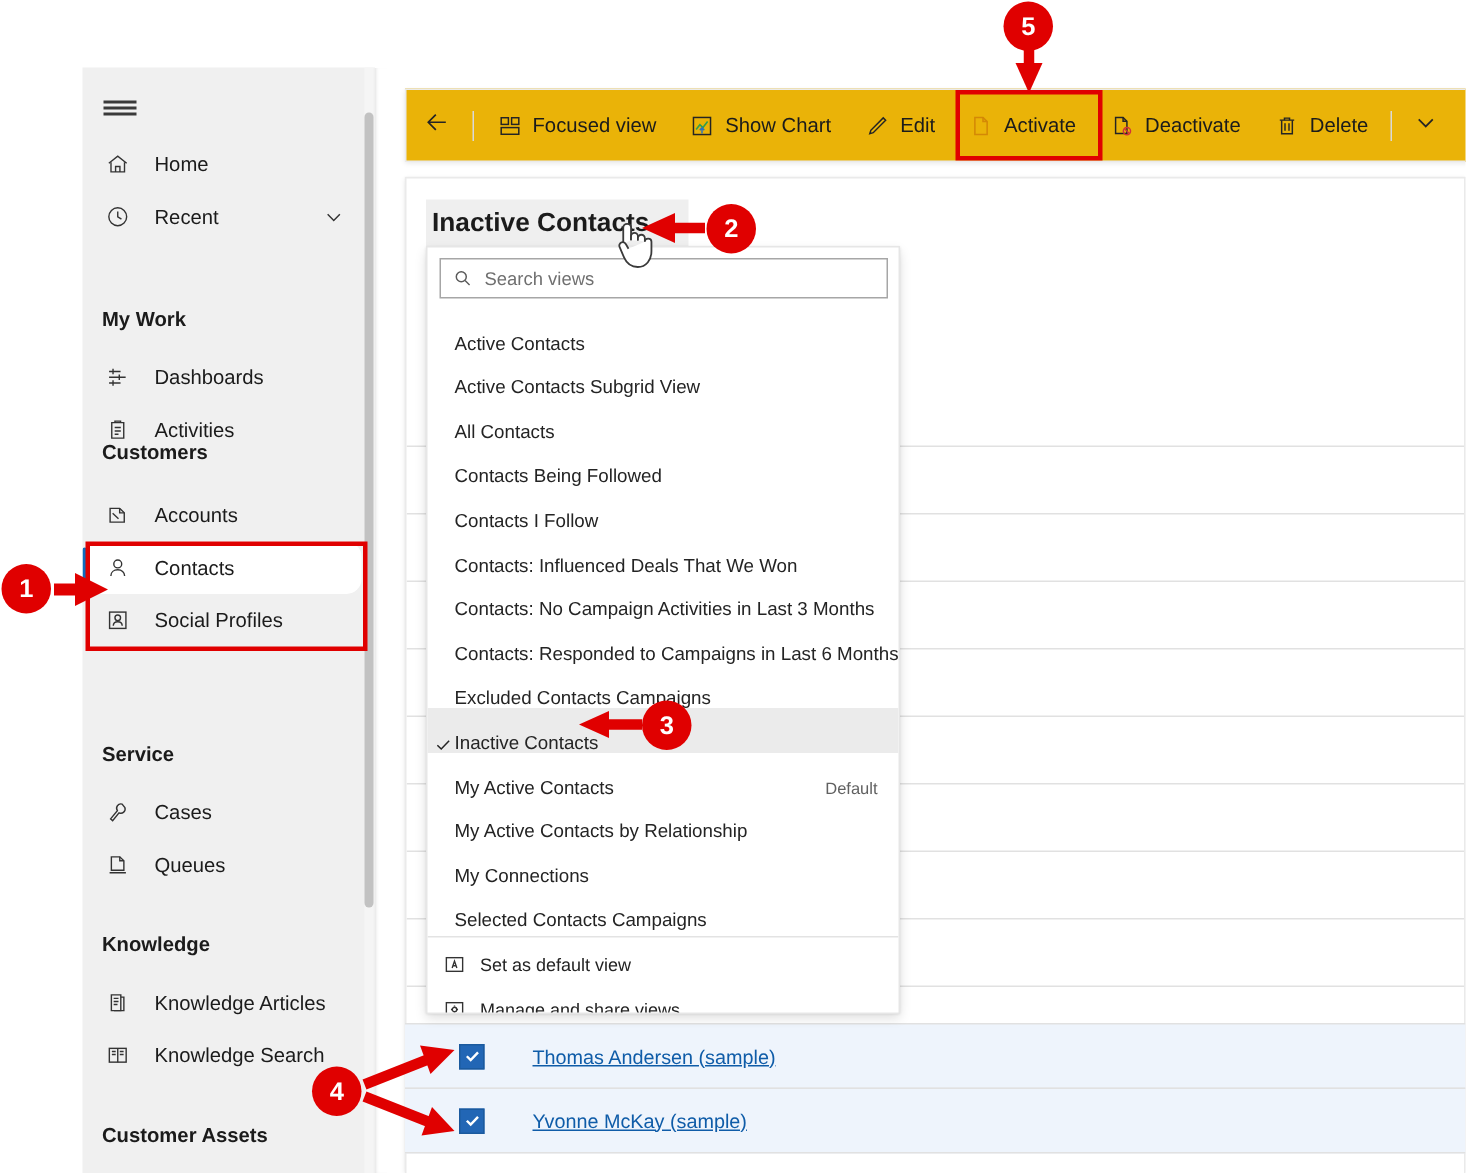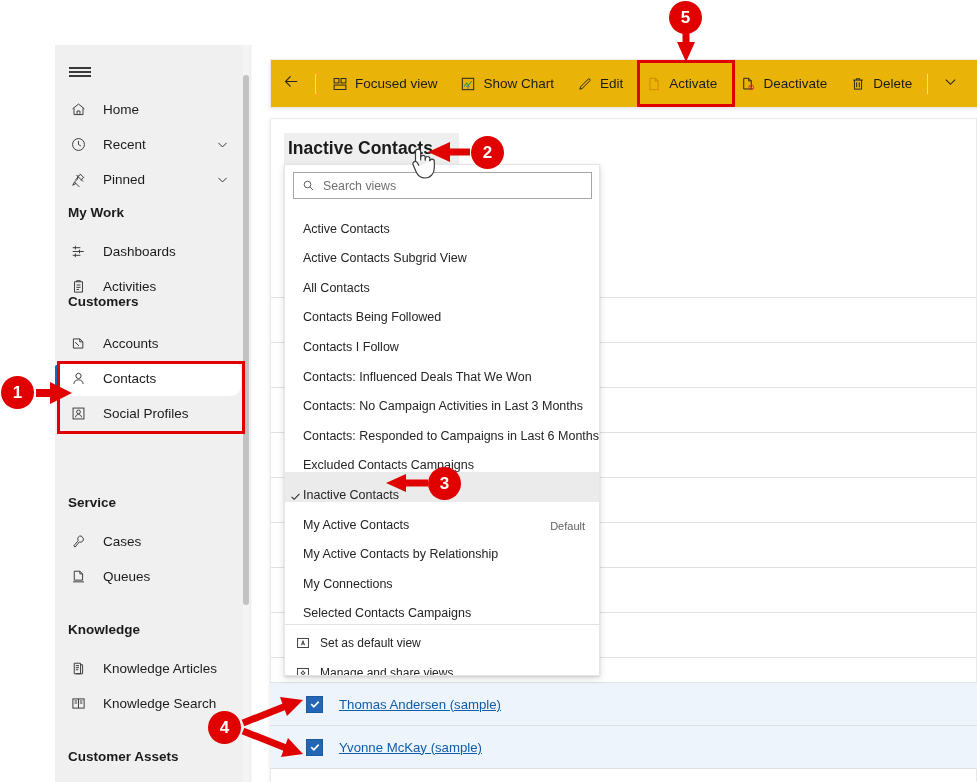--- a/index.html
+++ b/index.html
@@ -157,21 +157,21 @@
     display:flex;align-items:center;
     box-sizing:border-box;
     border-top:1px solid #e1e1e1;border-bottom:1px solid #e1e1e1;
   }
   .recrow .cbwrap{margin-left:36px;width:17px;height:17px;flex:0 0 auto;cursor:pointer;}
   .cbox{
     width:17px;height:17px;background:#2266b5;border:1px solid #1b5a9e;
     box-sizing:border-box;display:flex;align-items:center;justify-content:center;
   }
   .reclink{
-    margin-left:16px;font-size:13.2px;color:#0f5ca8;text-decoration:underline;cursor:pointer;
+    margin-left:32px;font-size:13.2px;color:#0f5ca8;text-decoration:underline;cursor:pointer;
     white-space:nowrap;
   }
 
   
   .annot-box{
     position:absolute;border:3px solid #e00000;box-sizing:border-box;pointer-events:none;
   }
   .badge{
     position:absolute;width:33px;height:33px;border-radius:50%;
     background:#e00000;color:#fff;
@@ -218,35 +218,20 @@
         </svg>
       </span>
       <span class="lbl">Recent</span>
       <span class="chev">
         <svg width="13" height="13" viewBox="0 0 16 16" fill="none" stroke="#333" stroke-width="1.2">
             <path d="M3 6l5 5 5-5"></path>
           </svg>
       </span>
     </div>
 
-    <div class="nav-item" style="top:117px">
-      <span class="ico">
-        <svg width="17" height="17" viewBox="0 0 20 20" fill="none" stroke="#333" stroke-width="1.1">
-          <path d="M11.8 3.3 16.7 8.2M12.6 4.1 9.3 6.2l-.4 3.2-3.6 3.6 5.7 5.7"></path>
-          <path d="M13.1 11.1l2.1-3.3M5.3 13l-2.1 3.8 3.8-2.1"></path>
-          <path d="M9.9 7 6.4 10.5M7.5 4.6l7.9 7.9"></path>
-        </svg>
-      </span>
-      <span class="lbl">Pinned</span>
-      <span class="chev">
-        <svg width="13" height="13" viewBox="0 0 16 16" fill="none" stroke="#333" stroke-width="1.2">
-            <path d="M3 6l5 5 5-5"></path>
-          </svg>
-      </span>
-    </div>
 
     <div class="nav-group" style="top:160px">My Work</div>
     <div class="nav-item" style="top:189px">
       <span class="ico">
         <svg width="17" height="17" viewBox="0 0 20 20" fill="none" stroke="#333" stroke-width="1.1">
           <path d="M3.2 5.5h9M3.2 10h13M3.2 14.5h9"></path>
           <path d="M6.3 3.4v4.2M11.2 7.9v4.2M6.3 12.4v4.2"></path>
         </svg>
       </span>
       <span class="lbl">Dashboards</span>

